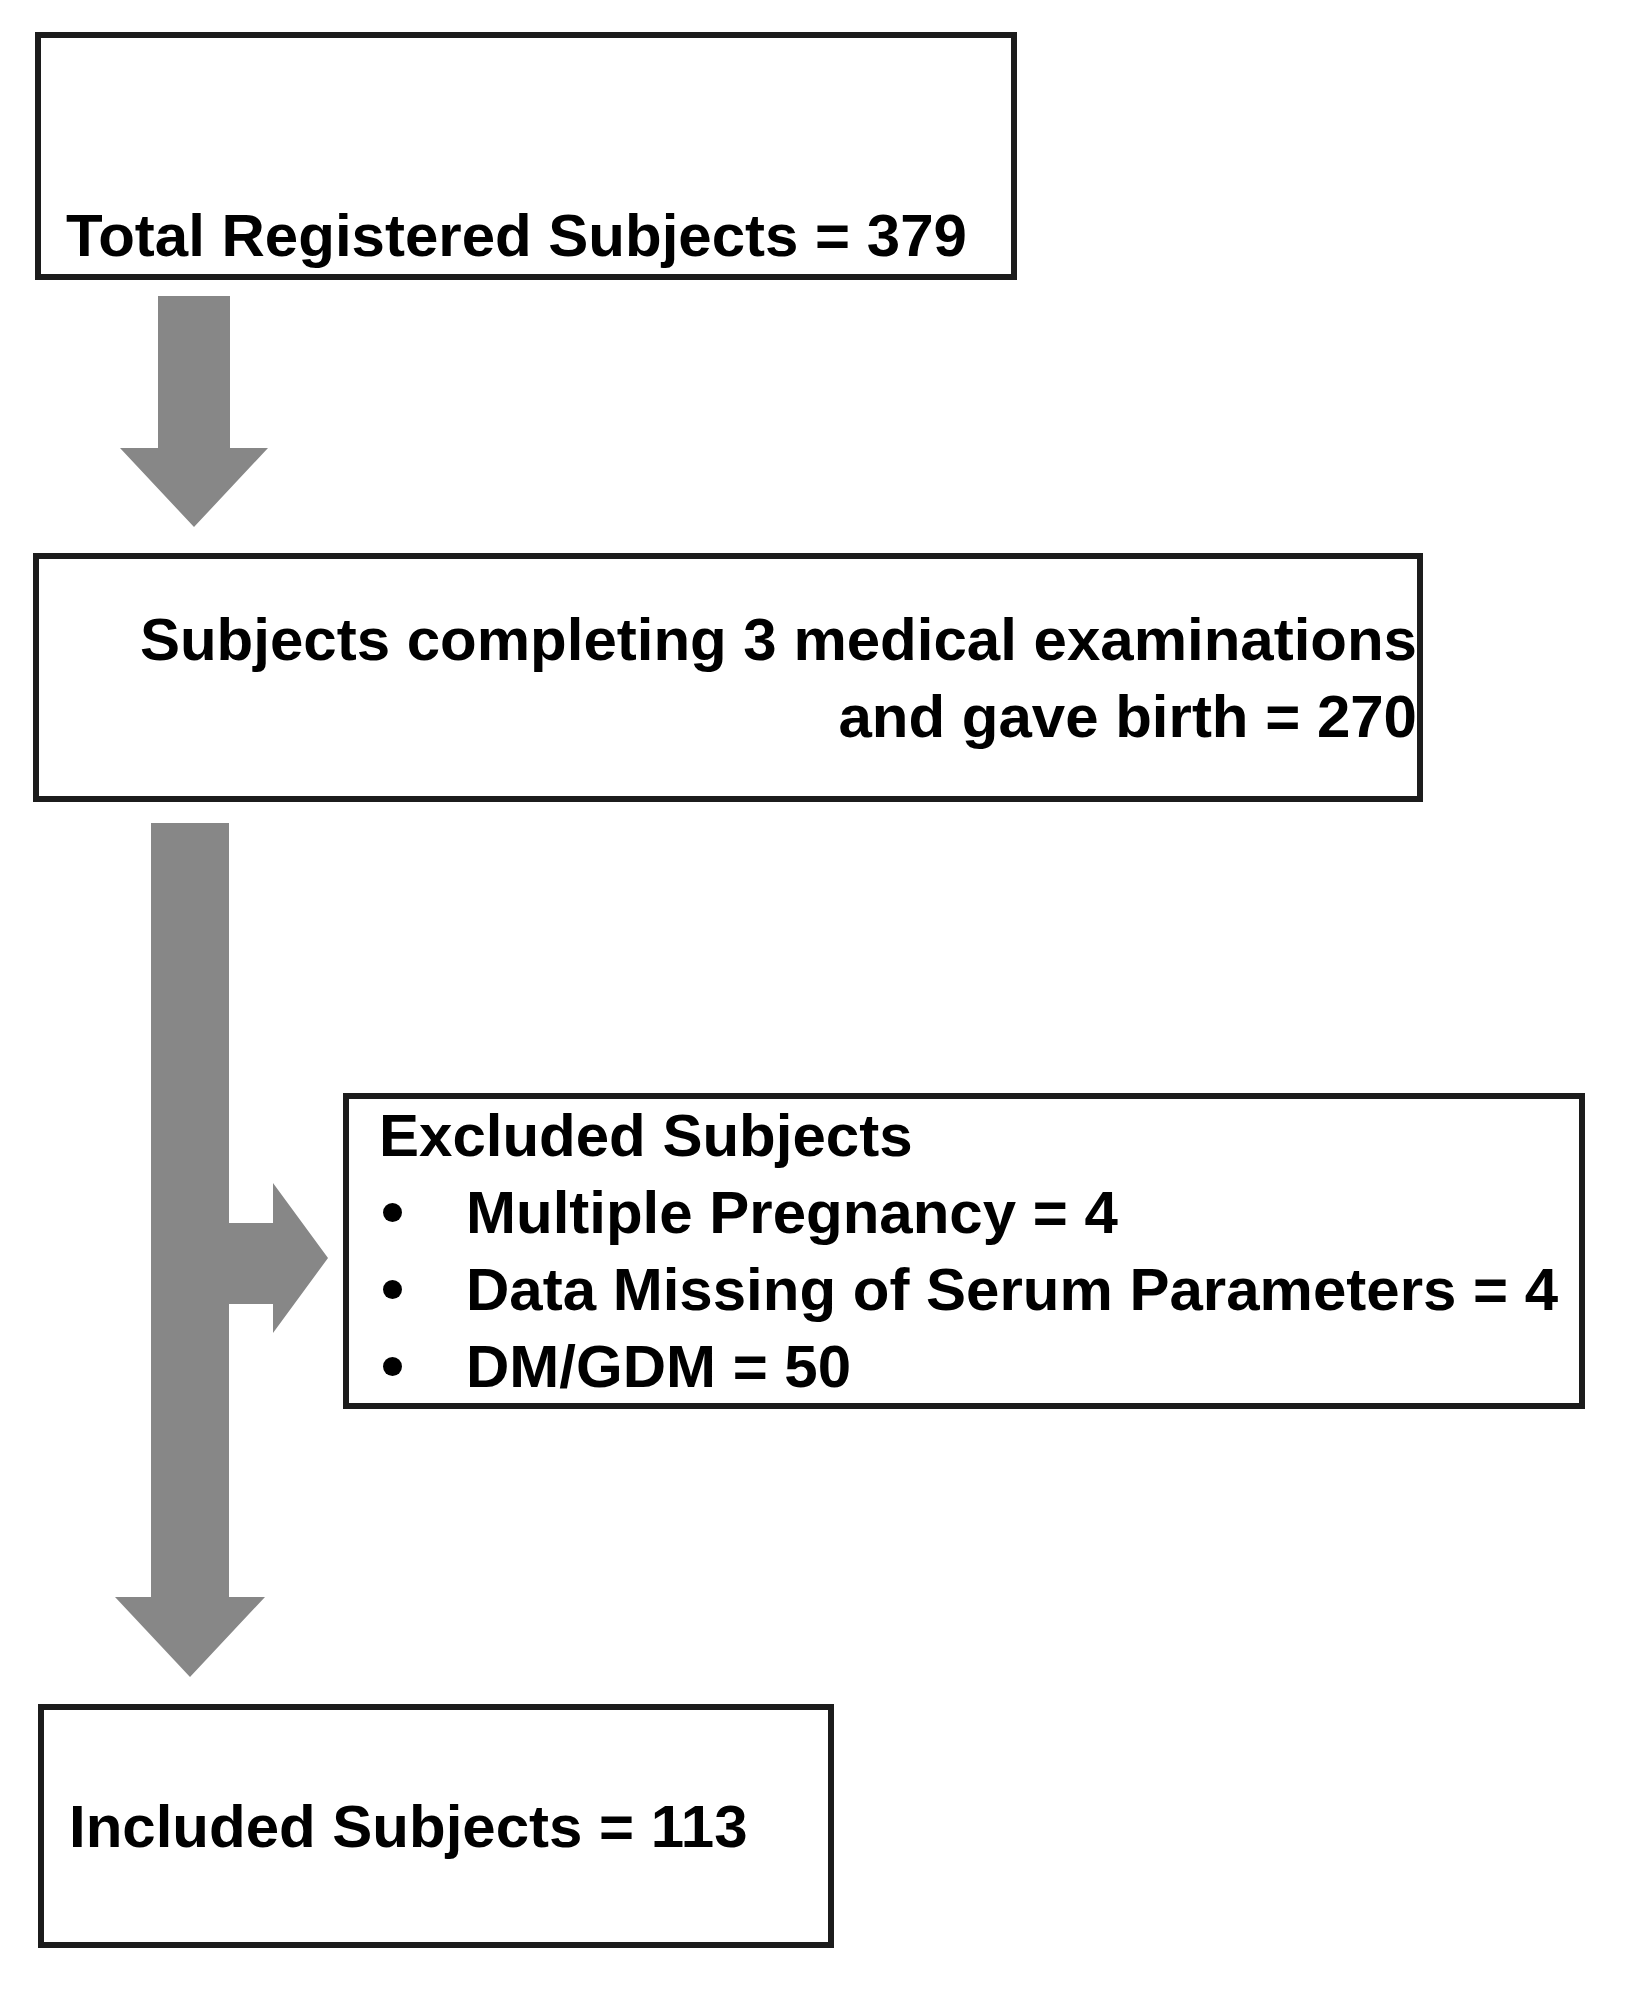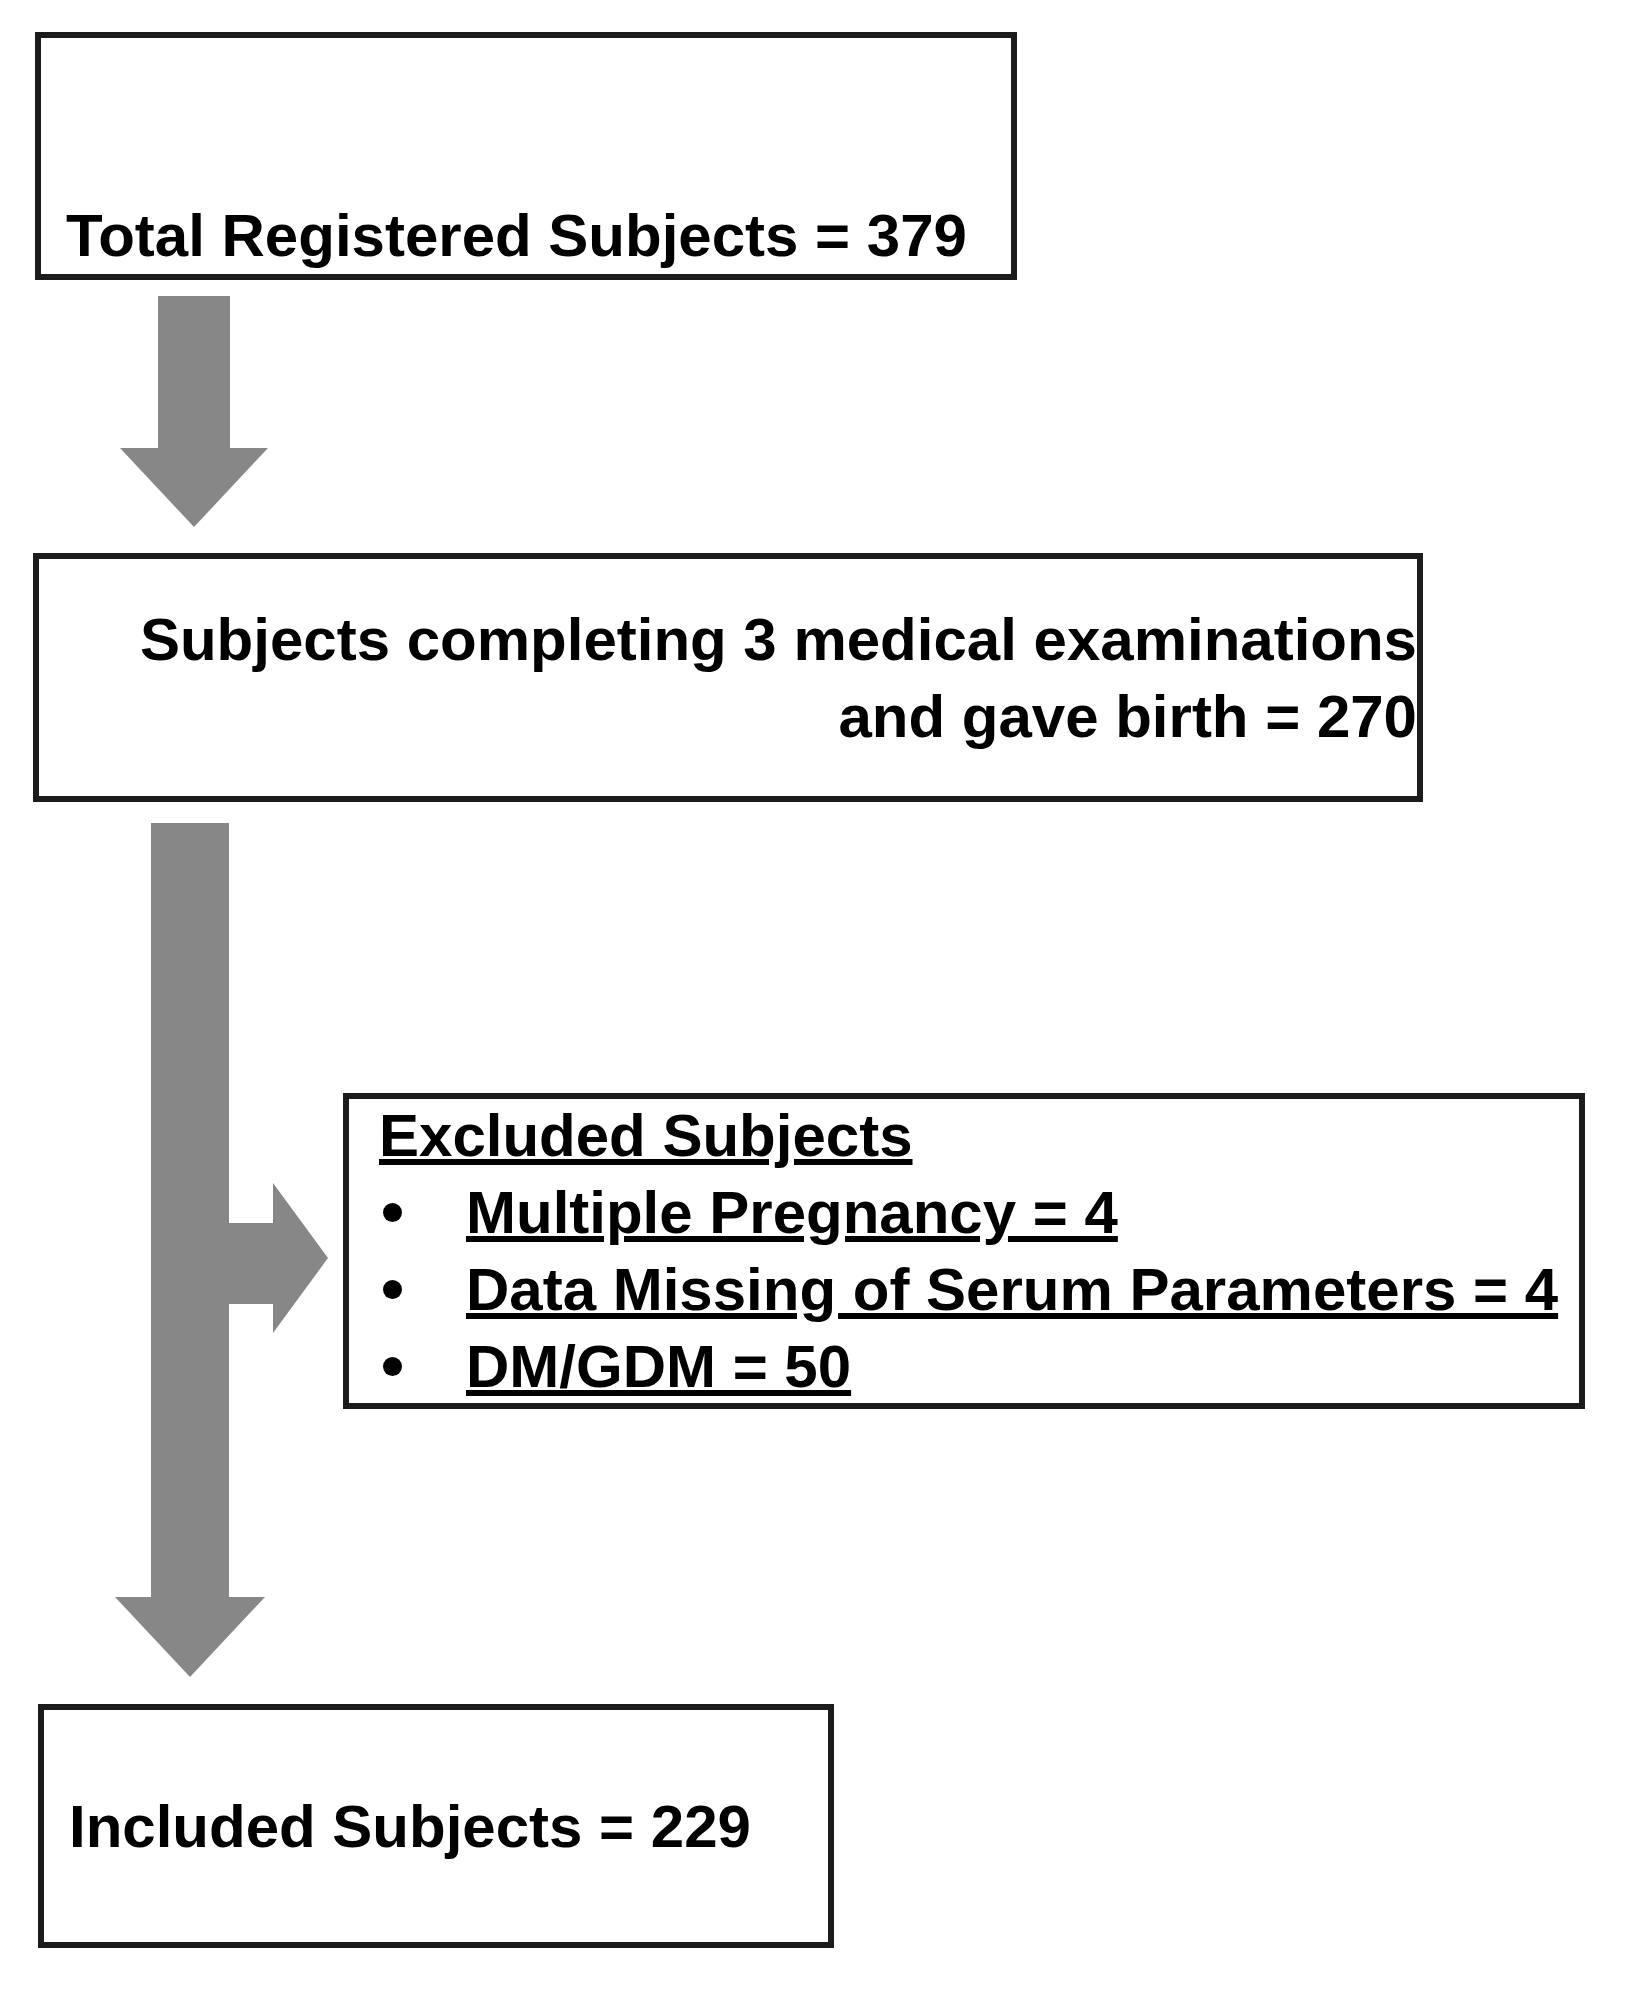--- a/index.html
+++ b/index.html
@@ -51,21 +51,20 @@
     height: 249px;
     padding-left: 26px;
     text-align: right;
   }
   .box-excluded {
     left: 343px;
     top: 1093px;
     width: 1242px;
     height: 316px;
     padding-left: 0;
-    text-decoration: underline;
   }
   .box-included {
     left: 38px;
     top: 1704px;
     width: 796px;
     height: 244px;
     padding-left: 25px;
   }
   .ex-title {
     padding-left: 30px;
@@ -118,16 +117,16 @@
       <span class="dot"></span>
       <span class="txt">Data Missing of Serum Parameters = 4</span>
     </div>
     <div class="ex-item">
       <span class="dot"></span>
       <span class="txt">DM/GDM = 50</span>
     </div>
   </div>
 
   <div class="box box-included">
-    <div>Included Subjects = 229</div>
+    <div>Included Subjects = 113</div>
   </div>
 
 </div>
 
 </body></html>

